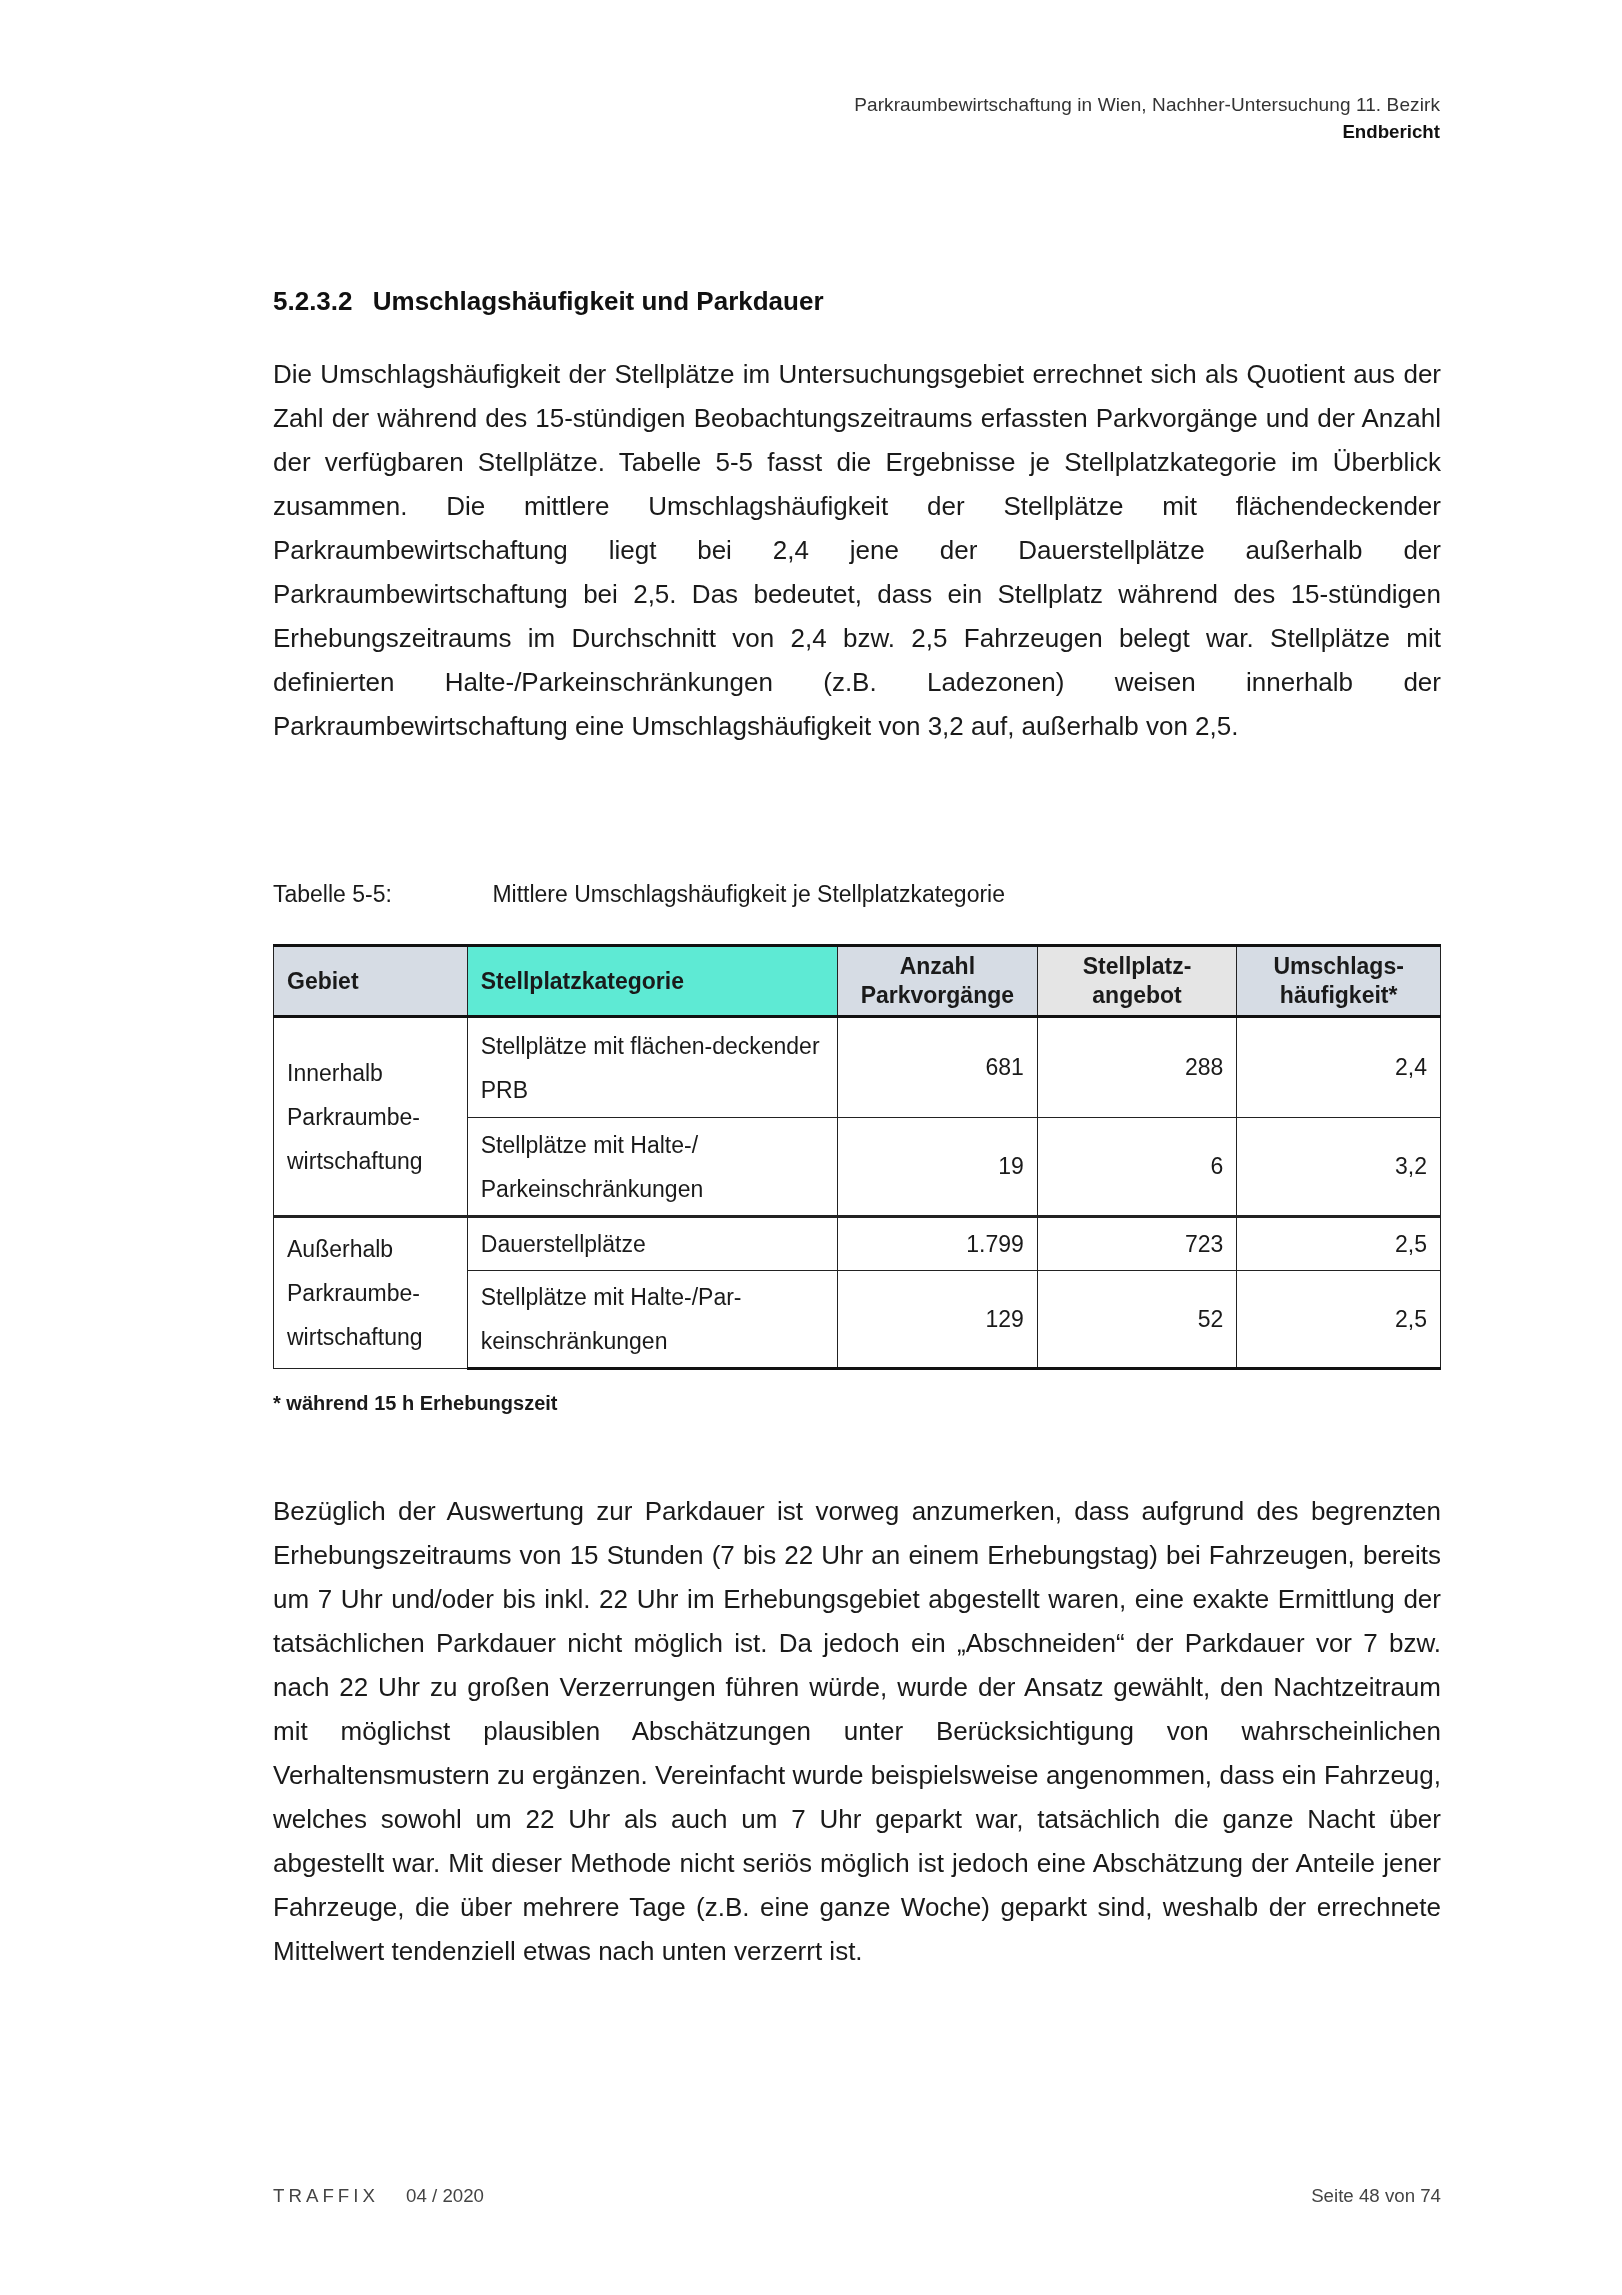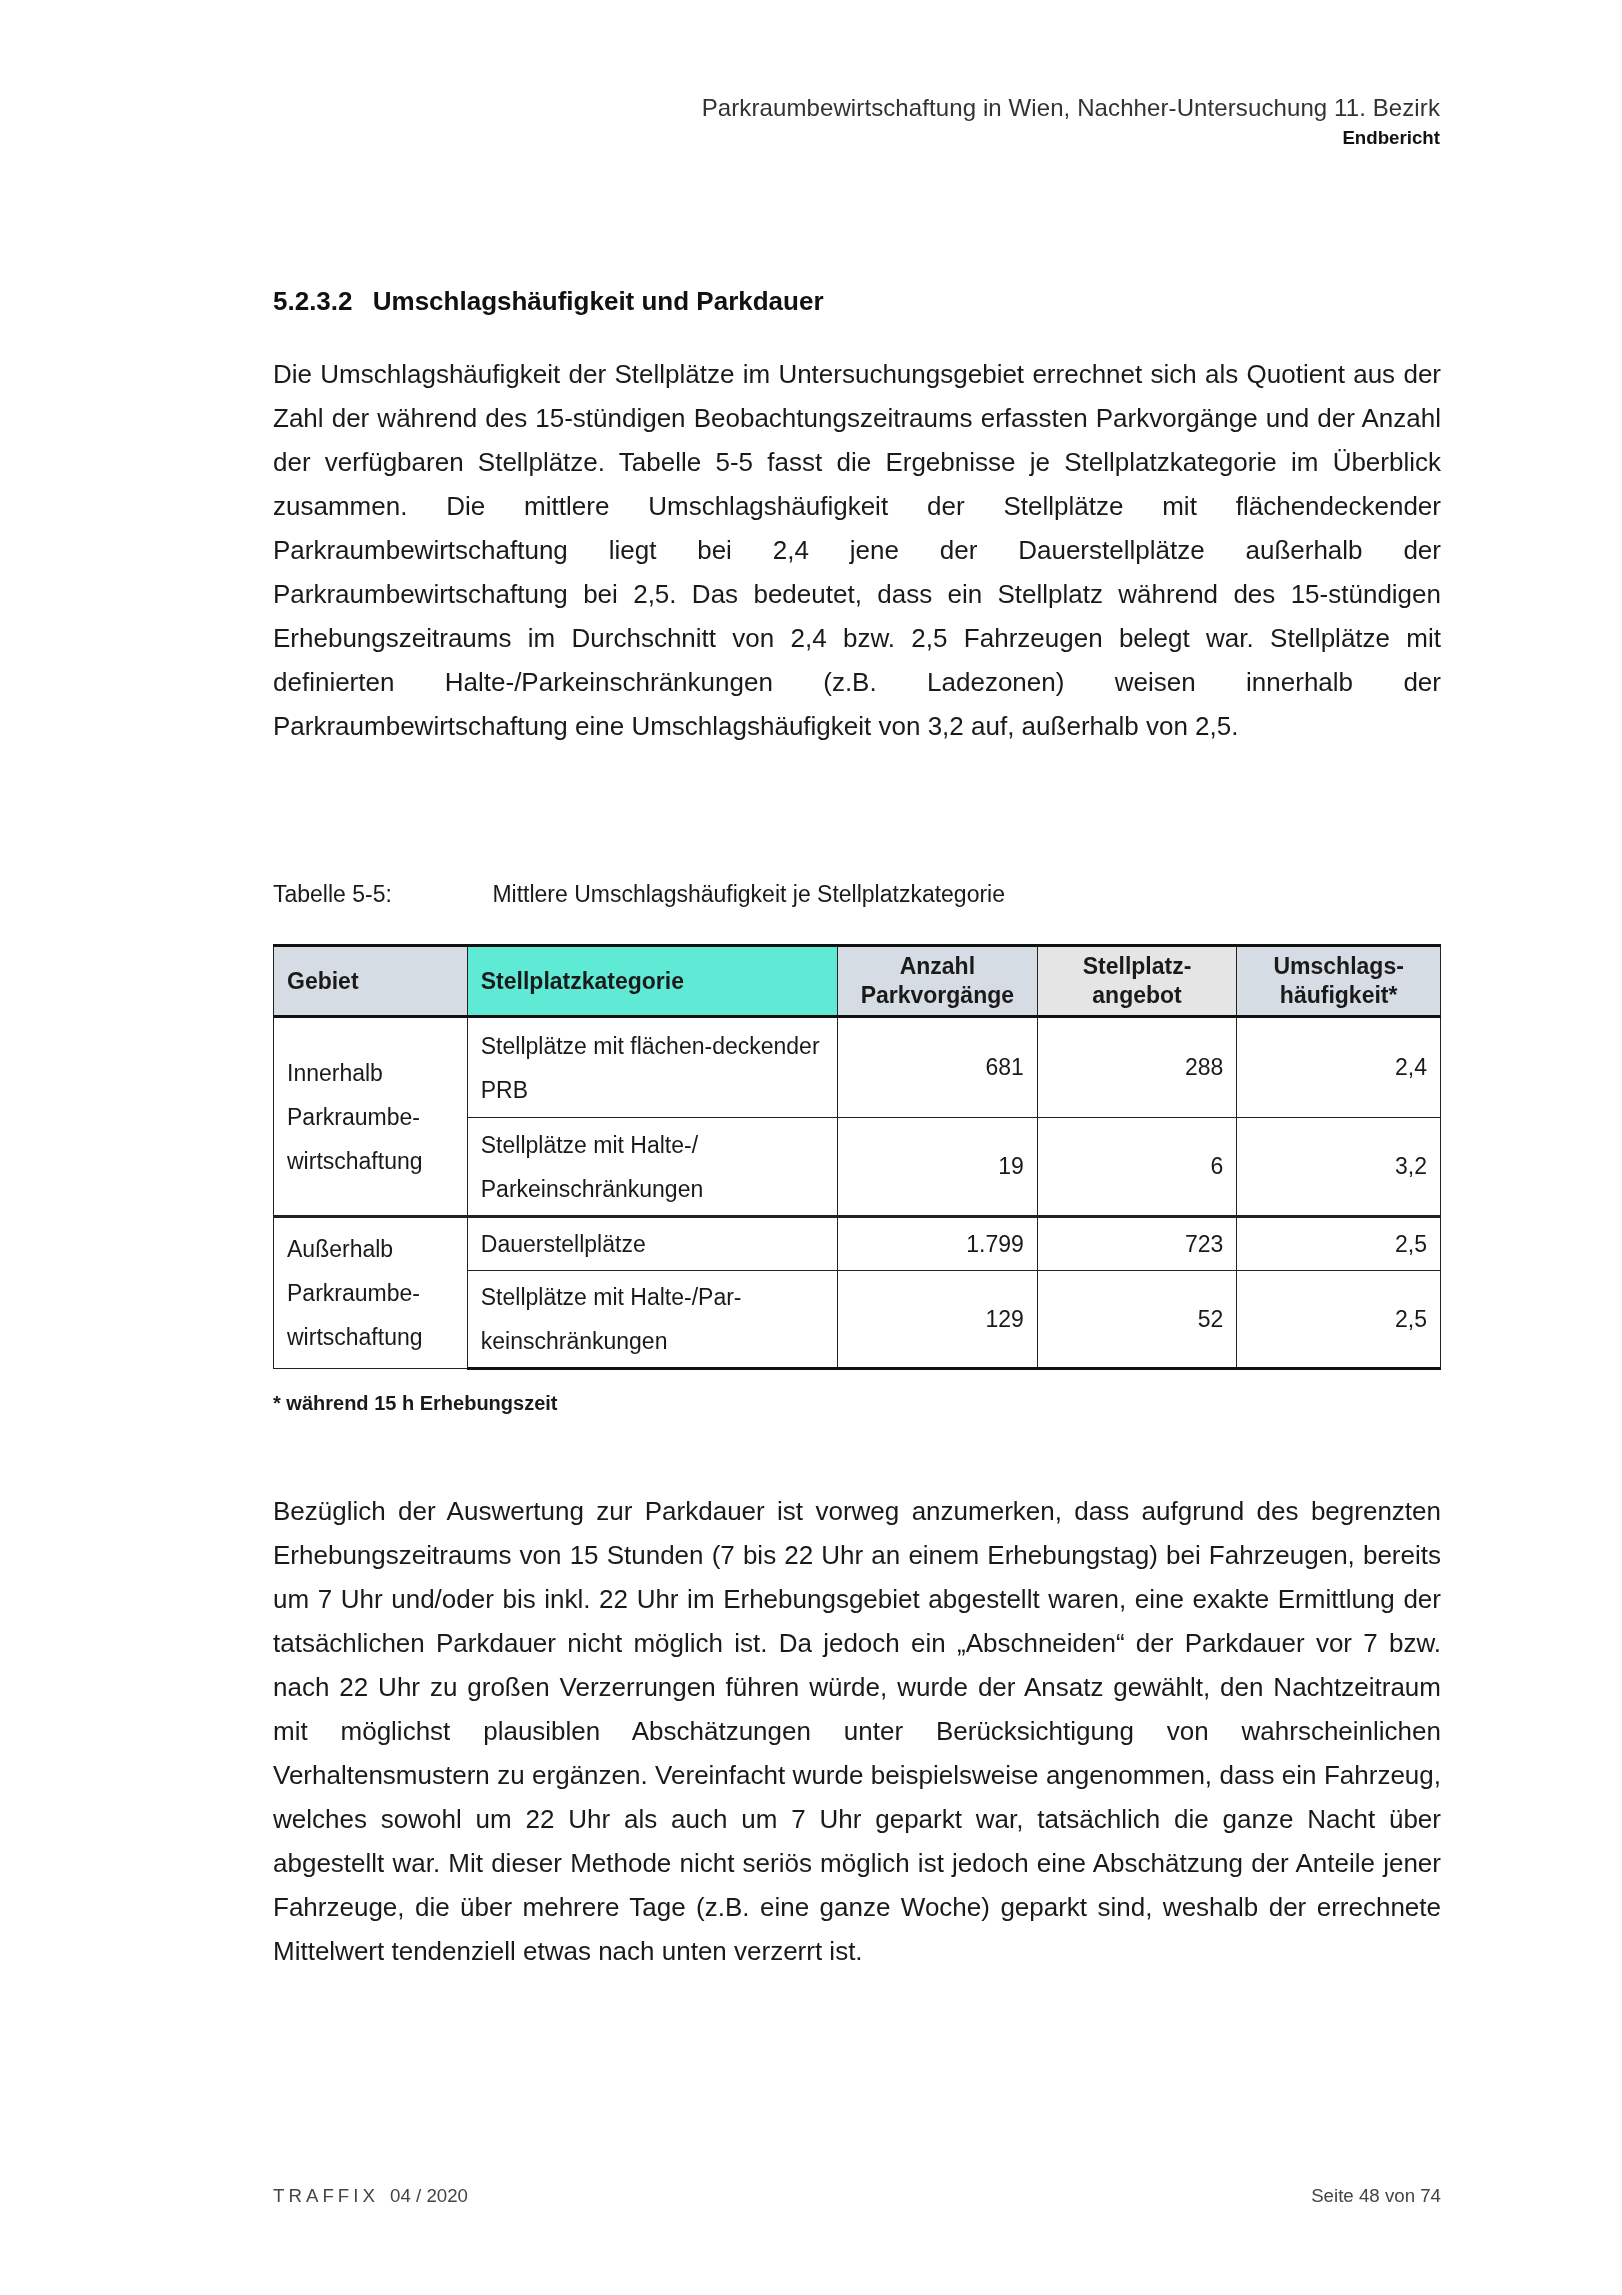--- a/index.html
+++ b/index.html
@@ -1,19 +1,19 @@
 <!DOCTYPE html>
 <html style="font-size:13px"><head>
 <meta charset="utf-8">
 <style>
   html, body { margin: 0; padding: 0; background: #ffffff; }
   body { width: 1622px; height: 2295px; position: relative; overflow: hidden;
          font-family: "Liberation Sans", sans-serif; color: #1a1a1a; }
   .page-header { position: absolute; right: 182px; top: 94px; text-align: right; }
-  .page-header .doc-title { font-size: 24px; color: #333; letter-spacing: 0.1px; }
+  .page-header .doc-title { font-size: 19px; color: #333; letter-spacing: 0.1px; }
   .page-header .doc-subtitle { font-size: 18.7px; font-weight: bold; margin-top: 4.9px; color: #111; }
   .section-heading { position: absolute; left: 273px; top: 286px; font-size: 26px; font-weight: bold; color: #111; }
   .section-heading .num { margin-right: 13px; }
   .para { position: absolute; left: 273px; width: 1168px; font-size: 26px; line-height: 44px;
           text-align: justify; color: #1a1a1a; }
   #para1 { top: 352px; }
   #para2 { top: 1489px; }
   .caption { position: absolute; left: 273px; top: 881px; font-size: 23px; color: #1a1a1a; }
   .caption .label { display: inline-block; width: 213px; }
   table.data-table { position: absolute; left: 273px; top: 944px; width: 1168px; border-collapse: collapse;
@@ -28,21 +28,21 @@
   table.data-table td.area { line-height: 44px; vertical-align: middle; }
   table.data-table tbody.group-1 tr.r1 td { height: 99px; }
   table.data-table tbody.group-1 tr.r2 td { height: 97px; }
   table.data-table tbody.group-2 { border-top: 3.2px solid #222; }
   table.data-table tbody.group-2 tr.r1 td { height: 52px; }
   table.data-table tbody.group-2 tr.r2 td { height: 96px; }
   table.data-table tbody.group-2 tr:last-child td { border-bottom: 3.2px solid #111; }
   .footnote { position: absolute; left: 273px; top: 1392px; font-size: 20px; color: #1a1a1a; font-weight: bold; }
   .page-footer { position: absolute; left: 273px; width: 1168px; top: 2185px; font-size: 18.7px; color: #444;
                  display: flex; justify-content: space-between; }
-  .page-footer .brand { letter-spacing: 4px; margin-right: 6px; }
+  .page-footer .brand { letter-spacing: 4px; margin-right: 22px; }
 </style>
 </head>
 <body>
 
 <div class="page-header">
   <div class="doc-title">Parkraumbewirtschaftung in Wien, Nachher-Untersuchung 11. Bezirk</div>
   <div class="doc-subtitle">Endbericht</div>
 </div>
 
 <div class="section-heading">

